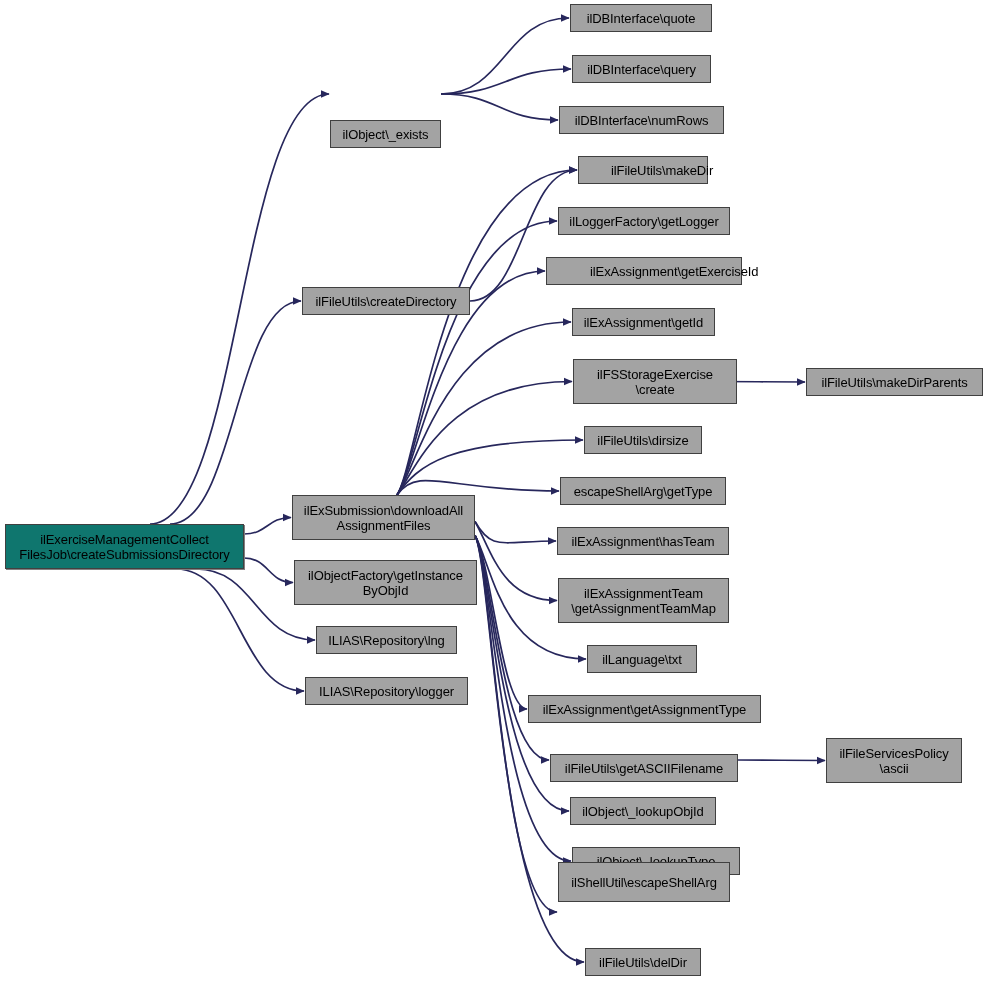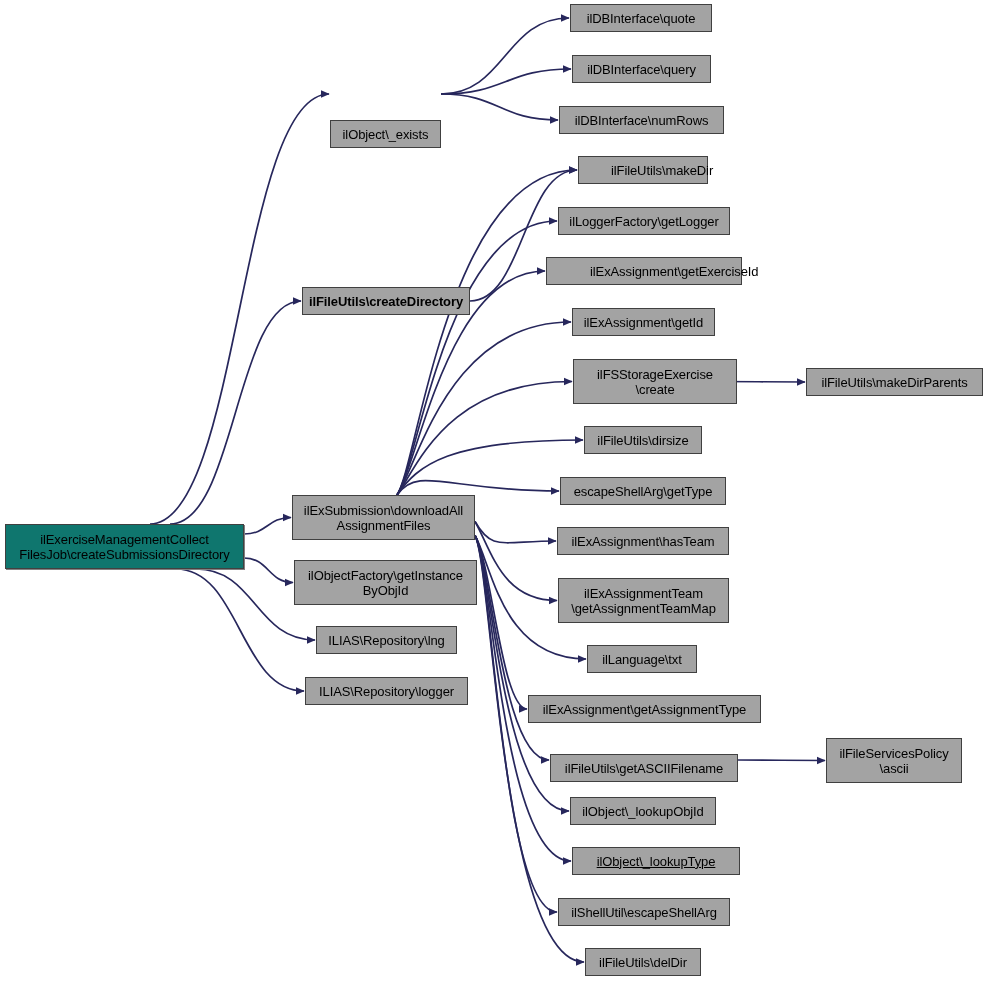--- a/index.html
+++ b/index.html
@@ -75,21 +75,21 @@
         <path d="M 738 760 C 781.5 760 781.5 760.5 825 760.5" marker-end="url(#arrow)"></path>
       </g>
   </svg>
   <div id="node-layer">
       <div class="node root" style="left: 5px; top: 524px; width: 239px; height: 45px;"><span>ilExerciseManagementCollect
 FilesJob\createSubmissionsDirectory</span></div>
       <div class="node" style="left: 330px; top: 80px; width: 111px; height: 28px; margin-top: 40px;"><span>ilObject\_exists</span></div>
       <div class="node" style="left: 570px; top: 4px; width: 142px; height: 28px;"><span>ilDBInterface\quote</span></div>
       <div class="node" style="left: 572px; top: 55px; width: 139px; height: 28px;"><span>ilDBInterface\query</span></div>
       <div class="node" style="left: 559px; top: 106px; width: 165px; height: 28px;"><span>ilDBInterface\numRows</span></div>
-      <div class="node" style="left: 302px; top: 287px; width: 168px; height: 28px; font-weight: bold;"><span>ilFileUtils\createDirectory</span></div>
+      <div class="node" style="left: 302px; top: 287px; width: 168px; height: 28px;"><span>ilFileUtils\createDirectory</span></div>
       <div class="node" style="left: 292px; top: 495px; width: 183px; height: 45px;"><span>ilExSubmission\downloadAll
 AssignmentFiles</span></div>
       <div class="node" style="left: 578px; top: 156px; width: 130px; height: 28px; padding-left: 32px;"><span>ilFileUtils\makeDir</span></div>
       <div class="node" style="left: 558px; top: 207px; width: 172px; height: 28px;"><span>ilLoggerFactory\getLogger</span></div>
       <div class="node" style="left: 546px; top: 257px; width: 196px; height: 28px; padding-left: 43px;"><span>ilExAssignment\getExerciseId</span></div>
       <div class="node" style="left: 572px; top: 308px; width: 143px; height: 28px;"><span>ilExAssignment\getId</span></div>
       <div class="node" style="left: 573px; top: 359px; width: 164px; height: 45px;"><span>ilFSStorageExercise
 \create</span></div>
       <div class="node" style="left: 806px; top: 368px; width: 177px; height: 28px;"><span>ilFileUtils\makeDirParents</span></div>
       <div class="node" style="left: 584px; top: 426px; width: 118px; height: 28px;"><span>ilFileUtils\dirsize</span></div>
@@ -97,20 +97,20 @@
       <div class="node" style="left: 557px; top: 527px; width: 172px; height: 28px;"><span>ilExAssignment\hasTeam</span></div>
       <div class="node" style="left: 558px; top: 578px; width: 171px; height: 45px;"><span>ilExAssignmentTeam
 \getAssignmentTeamMap</span></div>
       <div class="node" style="left: 587px; top: 645px; width: 110px; height: 28px;"><span>ilLanguage\txt</span></div>
       <div class="node" style="left: 528px; top: 695px; width: 233px; height: 28px;"><span>ilExAssignment\getAssignmentType</span></div>
       <div class="node" style="left: 550px; top: 754px; width: 188px; height: 28px;"><span>ilFileUtils\getASCIIFilename</span></div>
       <div class="node" style="left: 826px; top: 738px; width: 136px; height: 45px;"><span>ilFileServicesPolicy
 \ascii</span></div>
       <div class="node" style="left: 570px; top: 797px; width: 146px; height: 28px;"><span>ilObject\_lookupObjId</span></div>
       <div class="node" style="left: 572px; top: 847px; width: 168px; height: 28px; text-decoration: underline;"><span>ilObject\_lookupType</span></div>
-      <div class="node" style="left: 558px; top: 898px; width: 172px; height: 28px;"><span>ilShellUtil\escapeShellArg</span></div>
+      <div class="node" style="left: 558px; top: 862px; width: 172px; height: 40px;"><span>ilShellUtil\escapeShellArg</span></div>
       <div class="node" style="left: 585px; top: 948px; width: 116px; height: 28px;"><span>ilFileUtils\delDir</span></div>
       <div class="node" style="left: 294px; top: 560px; width: 183px; height: 45px;"><span>ilObjectFactory\getInstance
 ByObjId</span></div>
       <div class="node" style="left: 316px; top: 626px; width: 141px; height: 28px;"><span>ILIAS\Repository\lng</span></div>
       <div class="node" style="left: 305px; top: 677px; width: 163px; height: 28px;"><span>ILIAS\Repository\logger</span></div>
     </div>
 </div>
 
 </body></html>

